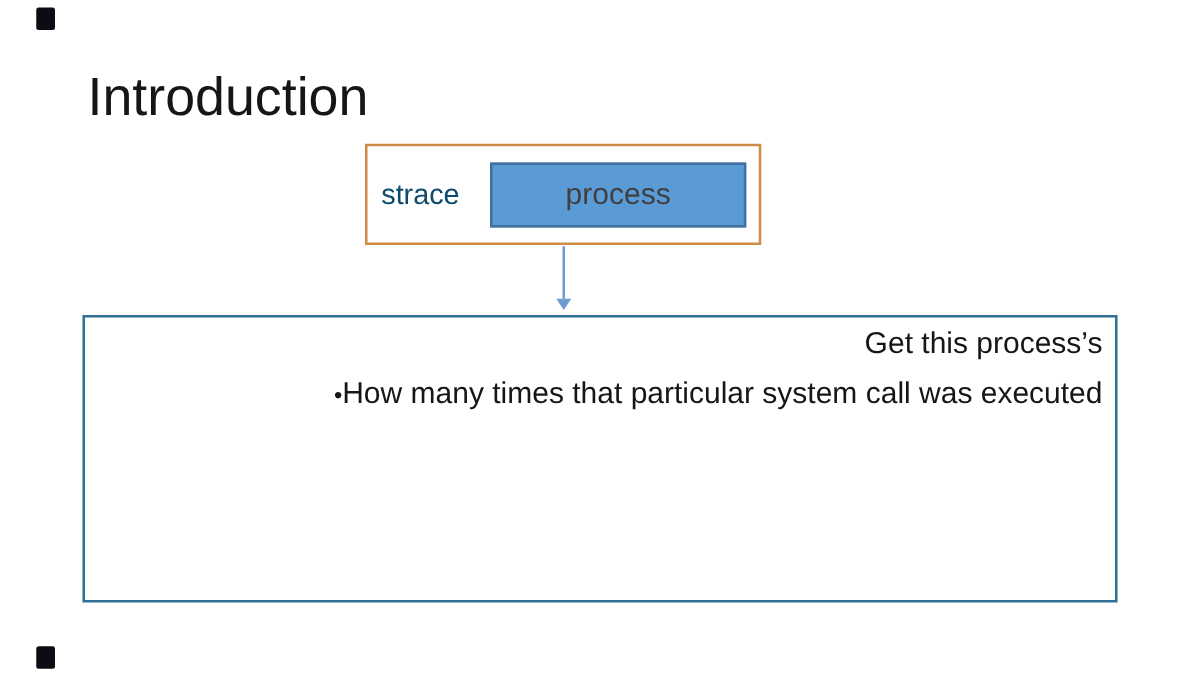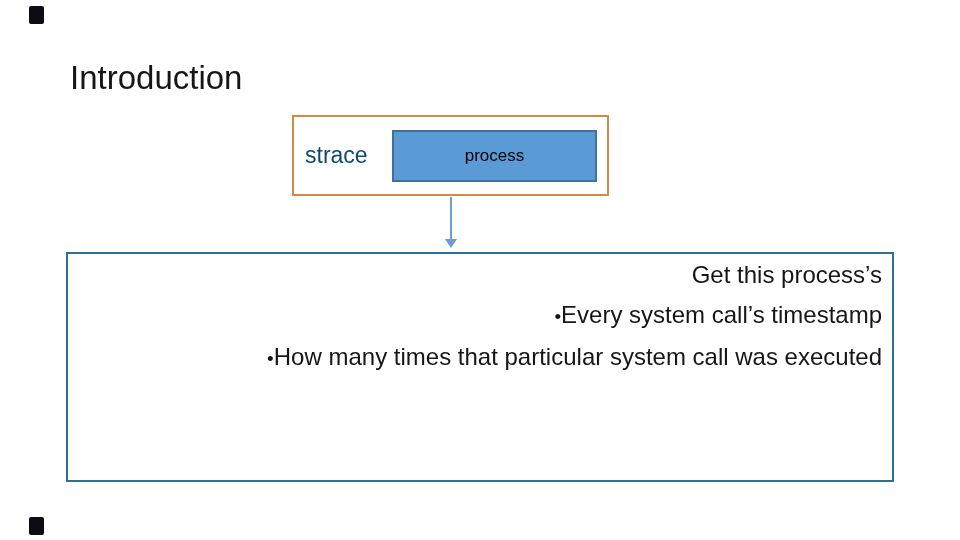--- a/index.html
+++ b/index.html
@@ -16,21 +16,21 @@
     left: 29px; width: 15px; height: 18px;
     background: #0c0c14;
     border-radius: 2px;
   }
   .corner-mark.top { top: 6px; }
   .corner-mark.bottom { top: 517px; }
 
   .slide-title {
     position: absolute;
     left: 70px; top: 57px;
-    font-size: 33px;
+    font-size: 43px;
     line-height: 42px;
     font-weight: 400;
     color: #161616;
     letter-spacing: 0px;
     white-space: nowrap;
   }
 
   .strace-box {
     position: absolute;
     left: 292px; top: 115px;
@@ -49,22 +49,22 @@
   }
   .process-box {
     position: absolute;
     left: 98px; top: 13px;
     width: 205px; height: 52px;
     background: #5b9bd5;
     border: 2px solid #41719c;
     display: flex; align-items: center; justify-content: center;
   }
   .process-label {
-    font-size: 17px;
-    color: #000000;
+    font-size: 24px;
+    color: #404040;
     white-space: nowrap;
   }
 
   .connector-arrow { position: absolute; left: 0; top: 0; }
   .connector-line {
     position: absolute;
     left: 450px; top: 197px;
     width: 2px; height: 42px;
     background: #6d9cd3;
   }
@@ -114,15 +114,14 @@
   </div>
 </div>
 
 <div class="connector-arrow">
   <div class="connector-line"></div>
   <div class="connector-head"></div>
 </div>
 
 <div class="content-box">
   <div class="content-line">Get this process’s</div>
-  <div class="content-line"><span class="bullet-glyph">•</span><span>Every system call’s timestamp</span></div>
   <div class="content-line"><span class="bullet-glyph">•</span><span>How many times that particular system call was executed</span></div>
 </div>
 
 </body></html>

